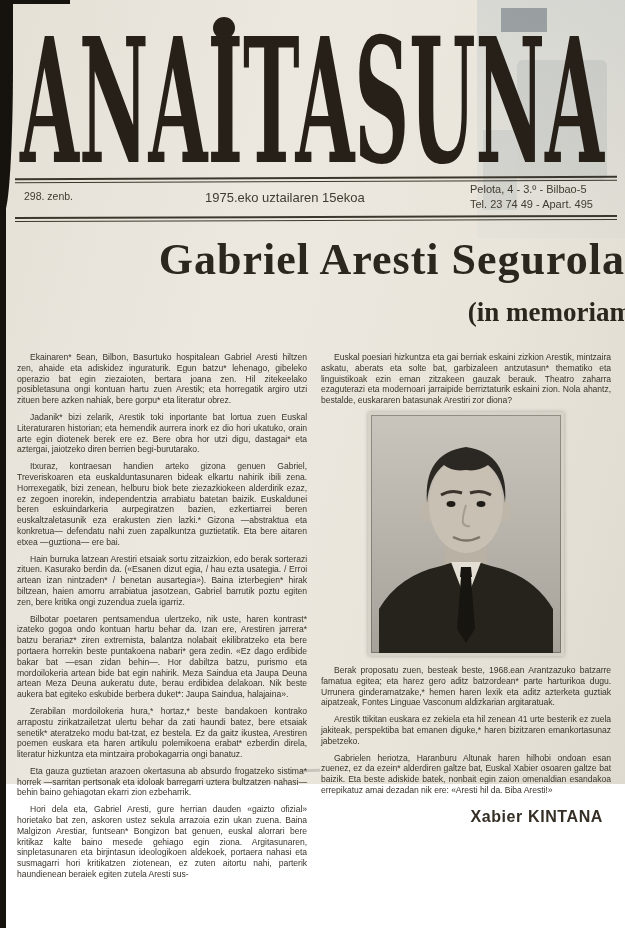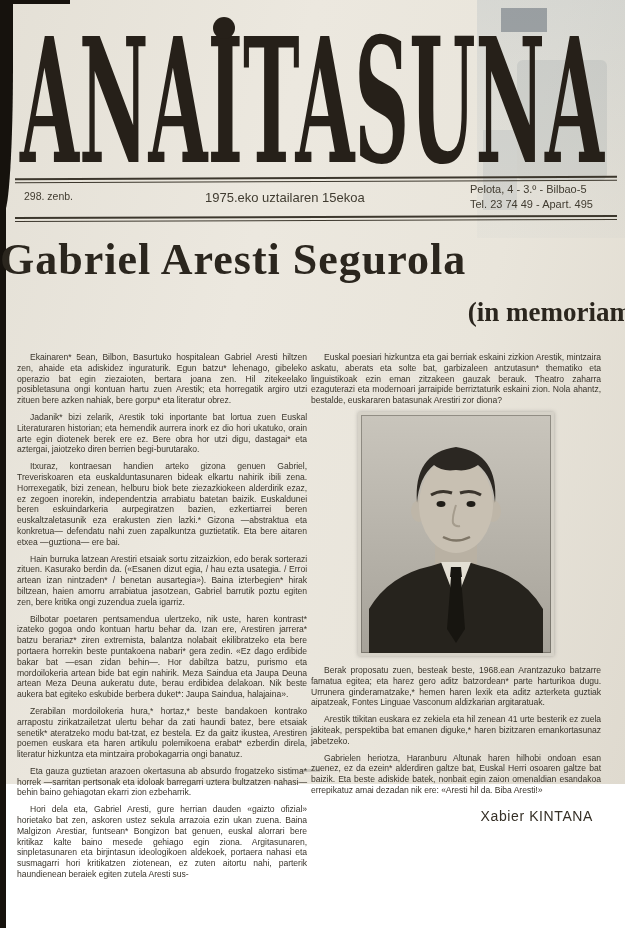--- a/index.html
+++ b/index.html
@@ -28,39 +28,39 @@
     border-top:2px solid #3c372d; border-bottom:1px solid #3c372d; }
   .rule-top { top:177px; transform:rotate(-0.25deg); }
   .rule-bottom { top:216px; transform:rotate(-0.2deg); }
 
   
   .issue  { position:absolute; left:24px;  top:190px; font-size:10.5px; color:#413c31; }
   .pubdate{ position:absolute; left:205px; top:190px; font-size:13px; color:#413c31; }
   .address{ position:absolute; left:470px; top:182px; font-size:11px; line-height:15px; color:#413c31; }
 
   
-  .title { position:absolute; left:0; top:234px; width:625px; text-align:left;
+  .title { position:absolute; left:0; top:234px; width:625px; text-align:right;
     font-family:"Liberation Serif",serif; font-weight:bold; font-size:44px;
     letter-spacing:1px; color:#2b261e; }
   .subtitle { position:absolute; left:0; top:297px; width:625px; text-align:right;
     font-family:"Liberation Serif",serif; font-weight:bold; font-size:27px; color:#2b261e;margin-left:16px; }
 
   
-  .bodycols { position:absolute; left:17px; top:352px; width:594px; display:flex; gap:4px; }
+  .bodycols { position:absolute; left:17px; top:352px; width:594px; display:flex; gap:14px; }
   .col { width:290px; }
   .col p { margin:0 0 6px 0; font-size:8.6px; line-height:10.8px; text-align:justify;
     text-indent:13px; letter-spacing:-0.05px; color:#3a352b; }
   .col p.no-indent { text-indent:0; }
 
   figure.photo { margin:5px auto 9px auto; width:190px; height:238px; padding:0;
     border:3px solid #d6d2c8; box-shadow:0 0 4px rgba(0,0,0,.25); }
   figure.photo svg { display:block; }
 
   .signature { margin-top:12px; padding-right:8px; text-align:right;
-    font-size:14px; font-weight:normal; letter-spacing:.6px; color:#352f26; }
+    font-size:16px; font-weight:bold; letter-spacing:.6px; color:#352f26; }
 </style>
 </head>
 <body>
 
 <div id="page">
 
   <div class="ghost-tr"></div>
   <div class="ghost-box"></div>
   <div class="ghost-blob1"></div>
   <div class="ghost-blob2"></div>
@@ -125,18 +125,18 @@
           <path d="M8,238 L8,194 Q28,160 70,151 L83,147 L95,162 L107,147 L120,151 Q162,160 182,194 L182,238 Z" fill="#26231d"></path>
           <polygon points="80,147 110,147 95,186" fill="#e3dfd4"></polygon>
           <polygon points="90,152 100,152 101,162 89,162" fill="#171510"></polygon>
           <polygon points="90,162 100,162 104,214 95,228 86,214" fill="#171510"></polygon>
           <rect x="0" y="0" width="190" height="238" fill="none" stroke="rgba(40,36,28,0.35)" stroke-width="2"></rect>
         </svg>
       </figure>
 
       <p>Berak proposatu zuen, besteak beste, 1968.ean Arantzazuko batzarre famatua egitea; eta harez gero aditz batzordean* parte harturikoa dugu. Urrunera ginderamatzake,* hemen haren lexik eta aditz azterketa guztiak aipatzeak, Fontes Linguae Vasconum aldizkarian argitaratuak.</p>
       <p>Arestik ttikitan euskara ez zekiela eta hil zenean 41 urte besterik ez zuela jakiteak, perspektiba bat emanen diguke,* haren bizitzaren emankortasunaz jabetzeko.</p>
-      <p>Gabrielen heriotza, Haranburu Altunak haren hilhobi ondoan esan zuenez, ez da ezein* alderdiren galtze bat, Euskal Herri osoaren galtze bat baizik. Eta beste adiskide batek, nonbait egin zaion omenaldian esandakoa errepikatuz amai dezadan nik ere: «Aresti hil da. Biba Aresti!»</p>
+      <p>Gabrielen heriotza, Haranburu Altunak haren hilhobi ondoan esan zuenez, ez da ezein* alderdiren galtze bat, Euskal Xabier osoaren galtze bat baizik. Eta beste adiskide batek, nonbait egin zaion omenaldian esandakoa errepikatuz amai dezadan nik ere: «Aresti hil da. Biba Aresti!»</p>
       <div class="signature">Xabier KINTANA</div>
     </div>
   </div>
 
 </div>
 
 </body></html>

